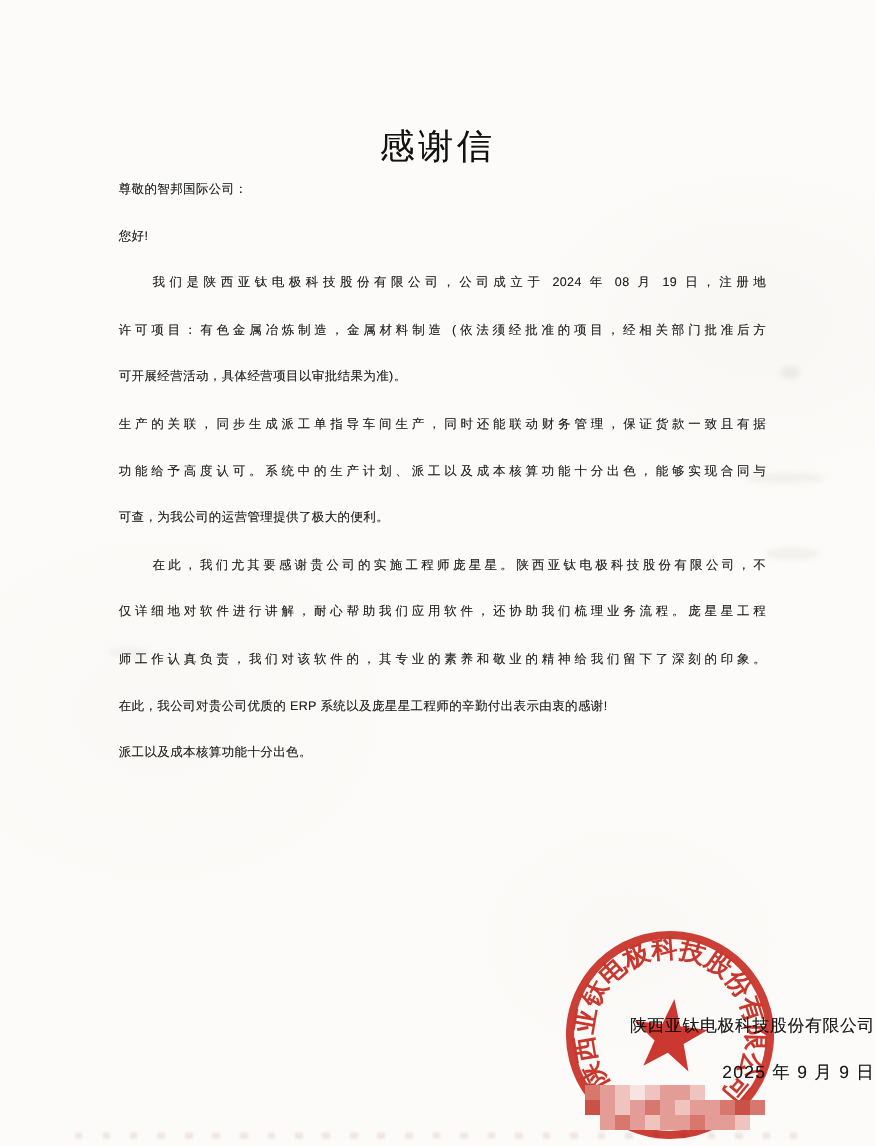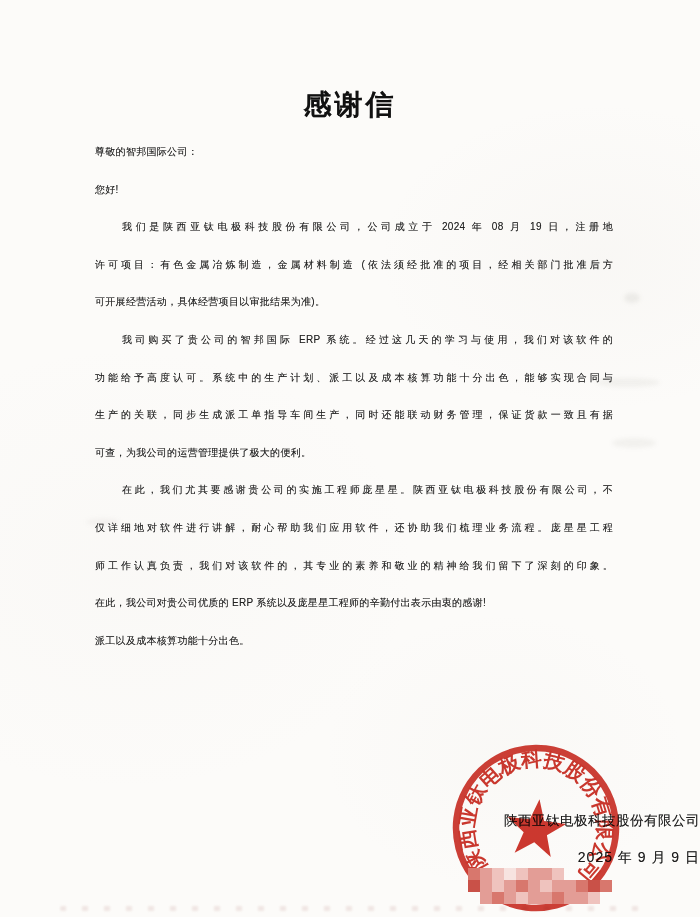--- a/index.html
+++ b/index.html
@@ -7,22 +7,22 @@
     position:relative;width:700px;height:917px;margin:0 auto;overflow:hidden;
     background:#fcfbf9;
     background-image:
       radial-gradient(ellipse 320px 220px at 86% 28%, rgba(205,198,188,.07), transparent 70%),
       radial-gradient(ellipse 420px 320px at 18% 62%, rgba(210,205,196,.05), transparent 70%),
       radial-gradient(ellipse 260px 200px at 72% 82%, rgba(208,202,192,.05), transparent 70%);
     font-family:"Liberation Sans", sans-serif;
     color:#242424;
   }
   .title{
-    position:absolute;top:86px;left:0;width:100%;
-    text-align:center;font-size:28px;font-weight:bold;letter-spacing:3px;color:#111;
+    position:absolute;top:98px;left:0;width:100%;
+    text-align:center;font-size:28px;font-weight:normal;letter-spacing:3px;color:#111;
     text-shadow:0 0 .5px rgba(0,0,0,.4);
   }
   .body-block{
     position:absolute;left:95px;top:133px;width:518px;
     font-size:10px;color:#232323;
     text-shadow:0 0 .4px rgba(0,0,0,.38);
   }
   .line{
     height:37.6px;line-height:37.6px;white-space:nowrap;overflow:visible;
     letter-spacing:.3px;
@@ -55,23 +55,22 @@
 
   <div class="title">感谢信</div>
 
   <div class="body-block">
     <div class="line">尊敬的智邦国际公司：</div>
     <div class="line">您好!</div>
     <div>
         <div class="line indent just">我们是陕西亚钛电极科技股份有限公司，公司成立于 2024 年 08 月 19 日，注册地</div>
         <div class="line just">许可项目：有色金属冶炼制造，金属材料制造 (依法须经批准的项目，经相关部门批准后方</div>
         <div class="line">可开展经营活动，具体经营项目以审批结果为准)。</div>
-        <div class="line indent just">我司购买了贵公司的智邦国际 ERP 系统。经过这几天的学习与使用，我们对该软件的</div>
+        <div class="line just">生产的关联，同步生成派工单指导车间生产，同时还能联动财务管理，保证货款一致且有据</div>
         <div class="line just">功能给予高度认可。系统中的生产计划、派工以及成本核算功能十分出色，能够实现合同与</div>
-        <div class="line just">生产的关联，同步生成派工单指导车间生产，同时还能联动财务管理，保证货款一致且有据</div>
         <div class="line">可查，为我公司的运营管理提供了极大的便利。</div>
         <div class="line indent just">在此，我们尤其要感谢贵公司的实施工程师庞星星。陕西亚钛电极科技股份有限公司，不</div>
         <div class="line just">仅详细地对软件进行讲解，耐心帮助我们应用软件，还协助我们梳理业务流程。庞星星工程</div>
         <div class="line just">师工作认真负责，我们对该软件的，其专业的素养和敬业的精神给我们留下了深刻的印象。</div>
         <div class="line">在此，我公司对贵公司优质的 ERP 系统以及庞星星工程师的辛勤付出表示由衷的感谢!</div>
         <div class="line">派工以及成本核算功能十分出色。</div>
       </div>
   </div>
 
   <div class="sig sig-company">陕西亚钛电极科技股份有限公司</div>

